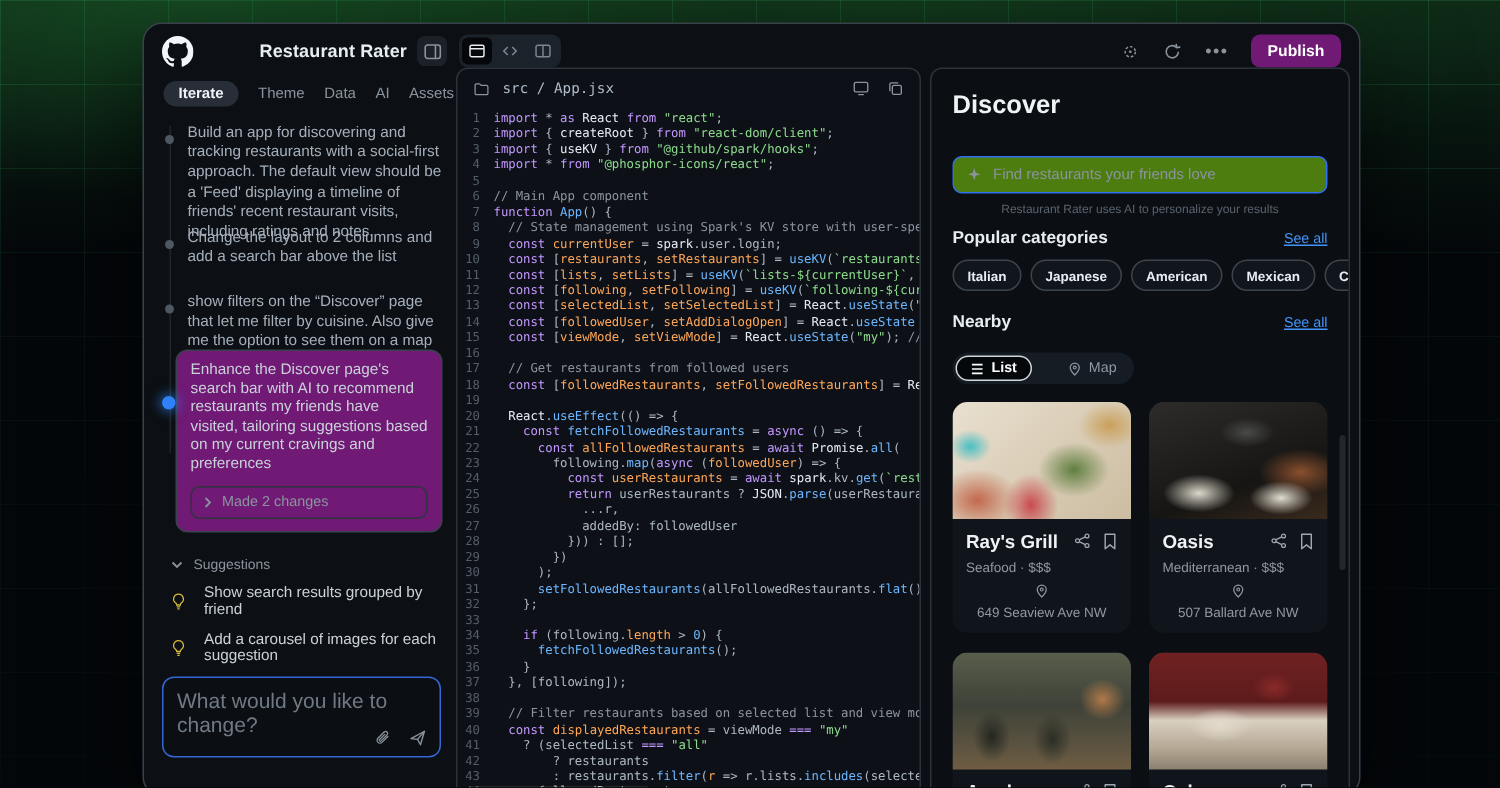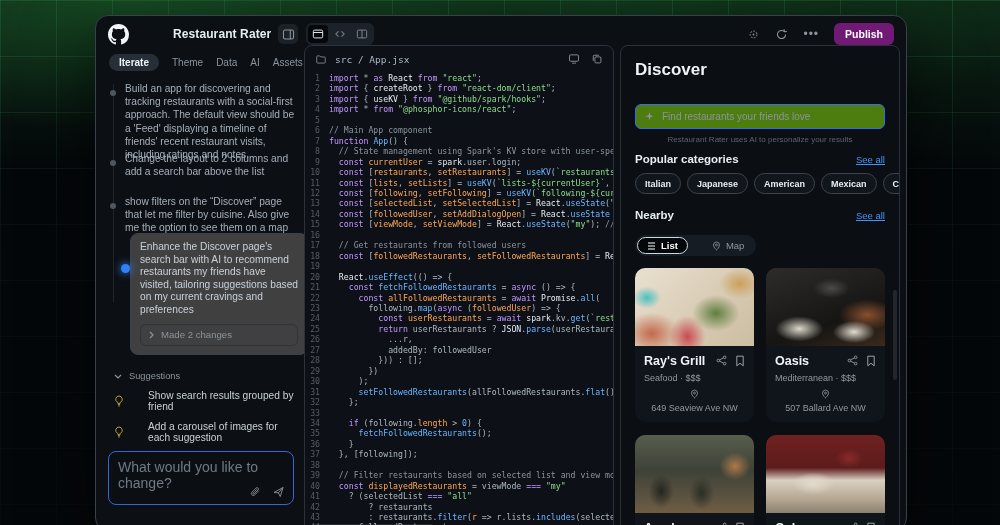--- a/index.html
+++ b/index.html
@@ -42,26 +42,26 @@
   .ellipsis { color:#8b949e; font-size:12px; letter-spacing:1px; }
 
   
   .chat { position:absolute; left:0; top:36px; bottom:0; width:208px; }
   .tabs { position:absolute; left:13px; top:2px; display:flex; align-items:center; gap:13px; }
   .tab { font-size:10px; color:#8b949e; }
   .tab.active { background:#272e37; color:#f0f3f6; border-radius:999px; padding:3px 10px; font-weight:bold; }
   .timeline { position:absolute; left:17px; top:32px; width:1px; height:218px; background:rgba(255,255,255,0.09); }
   .msg { position:absolute; left:29px; width:170px; font-size:10.2px; line-height:13.2px; color:#a5afbb; }
   .msg .dot { position:absolute; left:-15px; top:8px; width:6px; height:6px; border-radius:50%; background:#4d5761; }
-  .msg-card { position:absolute; left:34px; width:178px; background:#404040; border:1px solid #3a424c; border-radius:8px; padding:7px 9px 8px; font-size:10.2px; line-height:12.6px; color:#c9d1d9; }
+  .msg-card { position:absolute; left:21px; width:178px; background:#701a75; border:1px solid #3a424c; border-radius:8px; padding:7px 9px 8px; font-size:10.2px; line-height:12.6px; color:#c9d1d9; }
   .msg-card .dot { position:absolute; left:-10px; top:30px; width:9px; height:9px; border-radius:50%; background:#2f81f7; box-shadow:0 0 7px 2px rgba(47,129,247,0.55); }
   .changes { margin-top:7px; border:1px solid #2d343d; border-radius:6px; padding:4px 8px; color:#8b949e; font-size:9.6px; display:flex; align-items:center; gap:7px; }
   .sugg { position:absolute; left:12px; right:10px; top:319px; }
   .sugg-head { display:flex; align-items:center; gap:7px; color:#8b949e; font-size:9.3px; padding-left:6px; }
-  .sugg-item { display:flex; align-items:center; gap:24px; color:#c9d1d9; font-size:10.2px; margin-top:9px; padding-left:6px; }
+  .sugg-item { display:flex; align-items:center; gap:12px; color:#c9d1d9; font-size:10.2px; margin-top:9px; padding-left:6px; }
   .bulb { color:#d4b93c; flex:0 0 auto; display:flex; }
   .composer { position:absolute; left:12px; top:399px; width:186px; height:54px; border:1.5px solid #3566d4; border-radius:8px; background:#0b0f14; }
   .composer textarea { position:absolute; inset:0; background:transparent; border:none; outline:none; resize:none; color:#c9d1d9; font-size:14px; font-family:inherit; padding:7px 9px; }
   .composer textarea::placeholder { color:#707a85; }
   .composer .c-icons { position:absolute; right:8px; bottom:6px; display:flex; gap:11px; color:#8b949e; }
 
   
   .editor { position:absolute; left:208px; top:29px; width:310px; height:487px; background:#0d1117; border:1px solid #2b323b; border-radius:8px 8px 0 0; overflow:hidden; }
   .ed-head { position:absolute; left:0; right:0; top:0; height:26px; display:flex; align-items:center; padding:0 10px; color:#8b949e; }
   .breadcrumb { margin-left:8px; font-family:"DejaVu Sans Mono", monospace; font-size:9.5px; color:#adbac7; }

